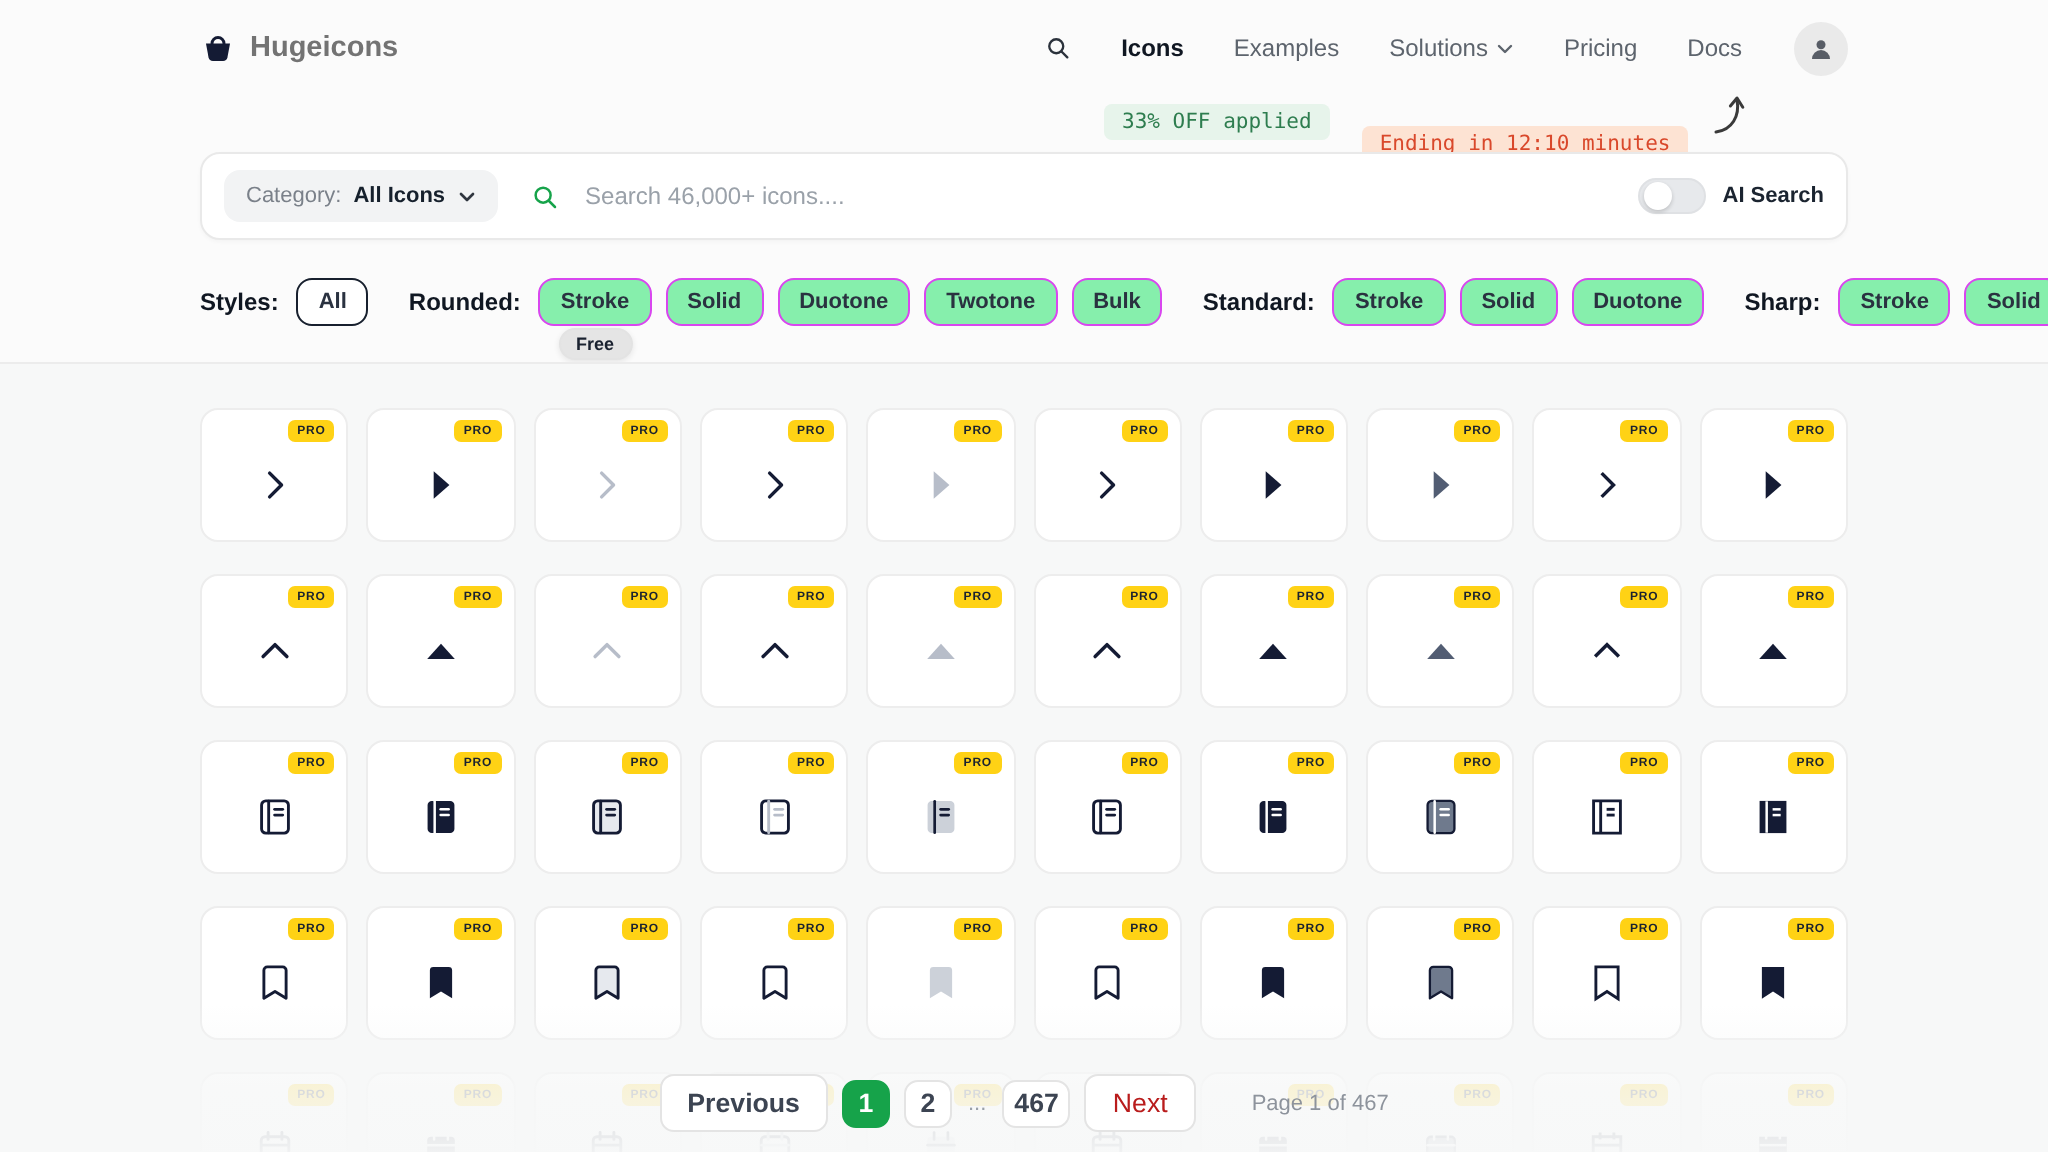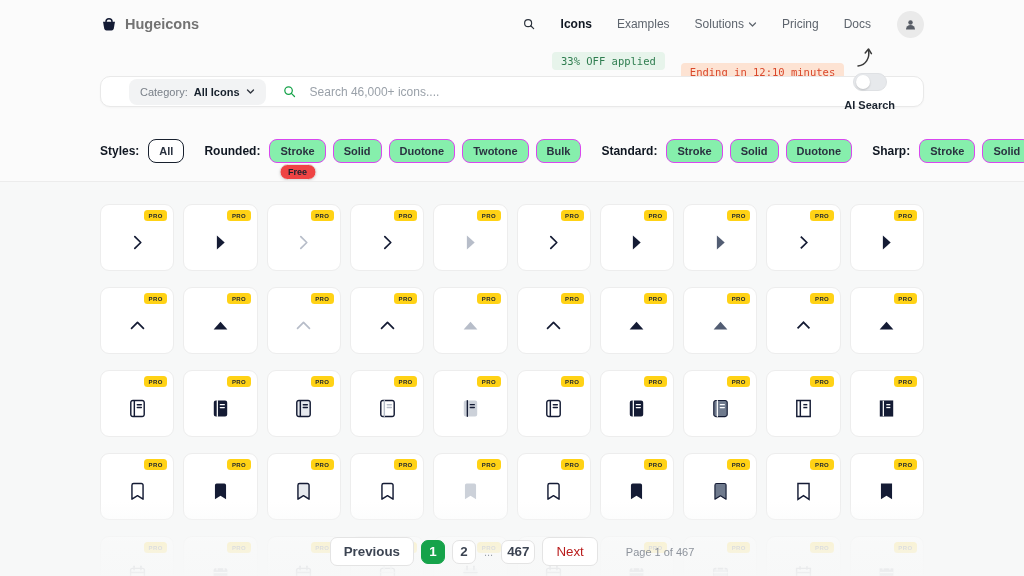--- a/index.html
+++ b/index.html
@@ -20,47 +20,47 @@
   .avatar { width:27px; height:27px; margin-left:26px; border-radius:50%; background:#EAEAEA;
     display:flex; align-items:center; justify-content:center; cursor:pointer; }
   
   .promo { position:absolute; top:41px; left:552px; display:flex; align-items:center; gap:16px;
     font-family:"DejaVu Sans Mono", monospace; font-size:10.5px; }
   .p-badge { padding:3px 9px; border-radius:4px; white-space:nowrap; }
   .p-green  { background:var(--promo-green-bg);  color:var(--promo-green-text); }
   .p-orange { background:var(--promo-orange-bg); color:var(--promo-orange-text);margin-top:22px; }
   .curl { margin-left:-4px; margin-top:-8px; }
   
-  .searchbar { position:absolute; top:76px; left:100px; width:824px; height:31px;
+  .searchbar { position:absolute; top:76px; left:100px; width:824px; height:44px;
     background:#fff; border:1px solid #E9E9E9; border-radius:10px;
-    display:flex; align-items:center; padding:0 28px; box-shadow:0 1px 2px rgba(0,0,0,.03); }
+    display:flex; align-items:center; padding:0 11px; box-shadow:0 1px 2px rgba(0,0,0,.03); }
   .category { display:flex; align-items:center; gap:6px; background:#F2F3F4; border:none;
     border-radius:8px; padding:7px 11px; font-size:11px; cursor:pointer; font-family:inherit; }
   .cat-label { color:#7a8089; }
   .cat-value { font-weight:bold; color:#16202c; }
   .green-search { margin-left:16px; display:flex; }
   .search-input { flex:1; border:none; outline:none; background:transparent;
     margin-left:13px; font-size:12px; color:#a21caf; font-family:inherit; }
   .search-input::placeholder { color:#9AA1A9; }
-  .ai { display:flex; align-items:center; gap:8px; font-size:11px; font-weight:bold; color:#1b2430;flex-direction:column; }
+  .ai { display:flex; align-items:center; gap:8px; font-size:11px; font-weight:bold; color:#1b2430; }
   .toggle { width:34px; height:18px; border-radius:9px; background:#E7E9EC; border:1px solid #DFE1E4;
     position:relative; cursor:pointer; }
   .knob { position:absolute; left:2px; top:50%; transform:translateY(-50%);
     width:14px; height:14px; border-radius:50%; background:#fff; box-shadow:0 1px 2px rgba(0,0,0,.18); }
   
   .styles-row { position:absolute; top:139px; left:100px; right:90px;
     display:flex; align-items:center; gap:7px; font-size:12px; }
   .f-label { font-weight:bold; color:#101722; margin-right:2px; white-space:nowrap; }
   .group-label { margin-left:13px; }
   .btn { background:#86efac; border:1px solid #d946ef; border-radius:8px; padding:5px 10px;
     font-size:11px; font-weight:600; color:#2a3240; cursor:pointer; font-family:inherit; white-space:nowrap; }
   .btn.all { background:#fff; border:1.6px solid #18202E; font-weight:bold; }
   .rel { position:relative; display:inline-flex; }
   .free { position:absolute; top:calc(100% + 1px); left:50%; transform:translateX(-50%);
-    background:#ef4444; border:1px solid #E3E3E3; border-radius:9px; padding:2px 8px;
+    background:#e5e5e5; border:1px solid #E3E3E3; border-radius:9px; padding:2px 8px;
     font-size:9px; font-weight:bold; color:#1a2230; box-shadow:0 1px 3px rgba(0,0,0,.09); }
   
   .grid-area { position:absolute; top:181px; left:0; right:0; bottom:0;
     background:#F7F8F8; border-top:1px solid #ECECEC; overflow:hidden; }
   .grid { position:absolute; top:22px; left:100px; width:824px;
     display:grid; grid-template-columns:repeat(10,1fr); column-gap:9px; row-gap:16px; }
   .card { position:relative; height:67px; background:#fff; border:1px solid #EDEDED;
     border-radius:9px; display:flex; align-items:center; justify-content:center; cursor:pointer; }
   .card svg { margin-top:9px; }
   .pro { position:absolute; top:5px; right:6px; background:var(--badge-yellow); color:#1A2230;

